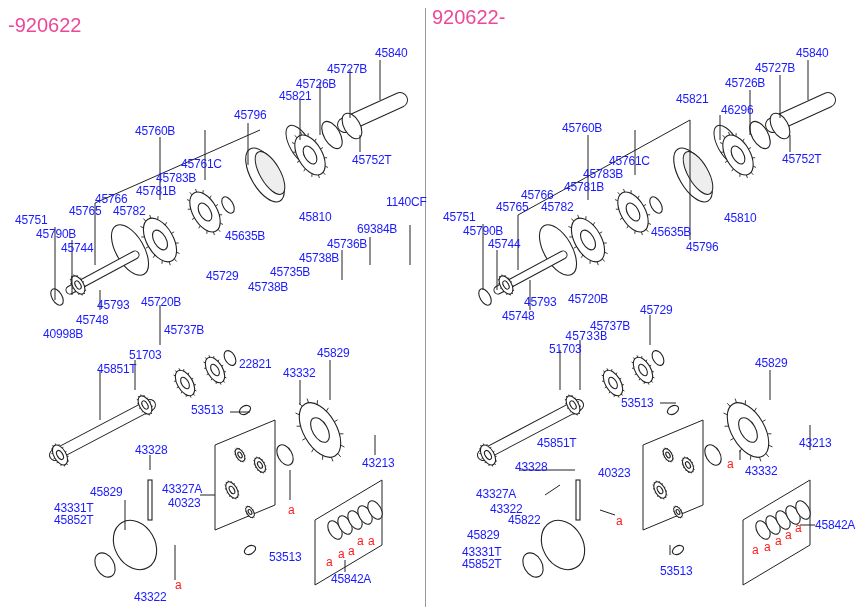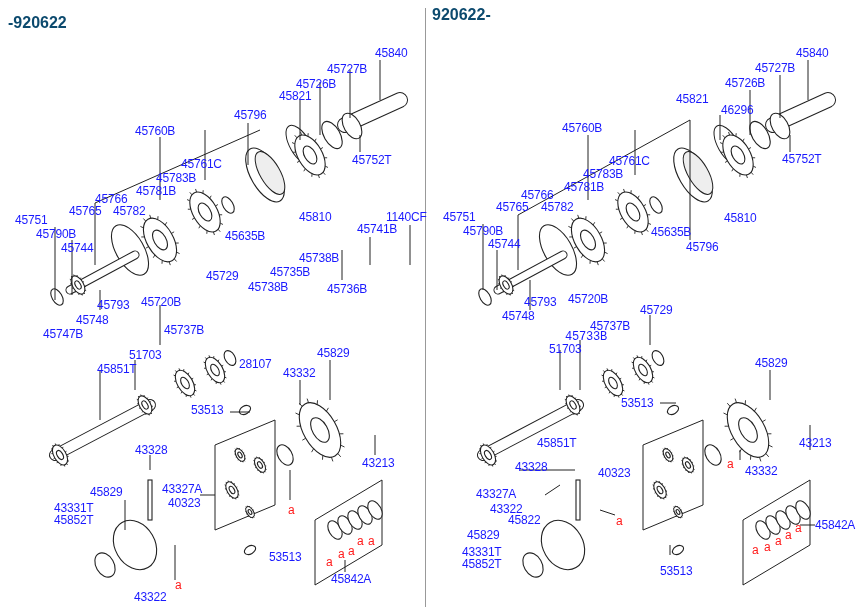--- a/index.html
+++ b/index.html
@@ -2,21 +2,21 @@
 <html><head>
 <meta charset="utf-8">
 <style>
   html, body { margin: 0; padding: 0; background: #ffffff; }
   body { width: 868px; height: 607px; position: relative; overflow: hidden;
          font-family: "Liberation Sans", sans-serif; }
   #canvas { position: absolute; left: 0; top: 0; width: 868px; height: 607px; }
   .lbl { position: absolute; font-size: 12px; color: #1a1aff; white-space: nowrap;
          line-height: 13px; letter-spacing: -0.2px; cursor: pointer; }
   .lbl.red { color: #ff1a1a; }
-  .ver { position: absolute; font-size: 16px; font-weight: bold; color: #0c4a6e; white-space: nowrap; }
+  .ver { position: absolute; font-size: 20px; font-weight: normal; color: #ec4899; white-space: nowrap; }
   .divider { position: absolute; left: 425px; top: 8px; width: 1px; height: 599px; background: #999; }
   svg .ln { stroke: #222; stroke-width: 1; fill: none; }
   svg .pt { stroke: #222; stroke-width: 1.1; fill: #fff; }
   svg .ptg { stroke: #222; stroke-width: 1; fill: #eee; }
   svg .tooth { stroke: #222; stroke-width: 0.8; fill: none; }
 </style>
 </head>
 <body>
 
 <div id="canvas">
@@ -563,35 +563,35 @@
       <div class="lbl" style="left: 156px; top: 172px;">45783B</div>
       <div class="lbl" style="left: 136px; top: 185px;">45781B</div>
       <div class="lbl" style="left: 95px; top: 193px;">45766</div>
       <div class="lbl" style="left: 69px; top: 205px;">45765</div>
       <div class="lbl" style="left: 113px; top: 205px;">45782</div>
       <div class="lbl" style="left: 15px; top: 214px;">45751</div>
       <div class="lbl" style="left: 36px; top: 228px;">45790B</div>
       <div class="lbl" style="left: 61px; top: 242px;">45744</div>
       <div class="lbl" style="left: 97px; top: 299px;">45793</div>
       <div class="lbl" style="left: 76px; top: 314px;">45748</div>
-      <div class="lbl" style="left: 43px; top: 328px;">45747B</div>
+      <div class="lbl" style="left: 43px; top: 328px;">40998B</div>
       <div class="lbl" style="left: 299px; top: 211px;">45810</div>
       <div class="lbl" style="left: 225px; top: 230px;">45635B</div>
-      <div class="lbl" style="left: 386px; top: 211px;">1140CF</div>
-      <div class="lbl" style="left: 357px; top: 223px;">45741B</div>
-      <div class="lbl" style="left: 327px; top: 238px; margin-top: 45px;">45736B</div>
+      <div class="lbl" style="left: 386px; top: 196px;">1140CF</div>
+      <div class="lbl" style="left: 357px; top: 223px;">69384B</div>
+      <div class="lbl" style="left: 327px; top: 238px;">45736B</div>
       <div class="lbl" style="left: 299px; top: 252px;">45738B</div>
       <div class="lbl" style="left: 270px; top: 266px;">45735B</div>
       <div class="lbl" style="left: 248px; top: 281px;">45738B</div>
       <div class="lbl" style="left: 206px; top: 270px;">45729</div>
       <div class="lbl" style="left: 141px; top: 296px;">45720B</div>
       <div class="lbl" style="left: 164px; top: 324px;">45737B</div>
       <div class="lbl" style="left: 129px; top: 349px;">51703</div>
       <div class="lbl" style="left: 97px; top: 363px;">45851T</div>
-      <div class="lbl" style="left: 239px; top: 358px;">28107</div>
+      <div class="lbl" style="left: 239px; top: 358px;">22821</div>
       <div class="lbl" style="left: 317px; top: 347px;">45829</div>
       <div class="lbl" style="left: 283px; top: 367px;">43332</div>
       <div class="lbl" style="left: 191px; top: 404px;">53513</div>
       <div class="lbl" style="left: 362px; top: 457px;">43213</div>
       <div class="lbl" style="left: 135px; top: 444px;">43328</div>
       <div class="lbl" style="left: 162px; top: 483px;">43327A</div>
       <div class="lbl" style="left: 168px; top: 497px;">40323</div>
       <div class="lbl" style="left: 90px; top: 486px;">45829</div>
       <div class="lbl" style="left: 54px; top: 502px;">43331T</div>
       <div class="lbl" style="left: 54px; top: 514px;">45852T</div>

